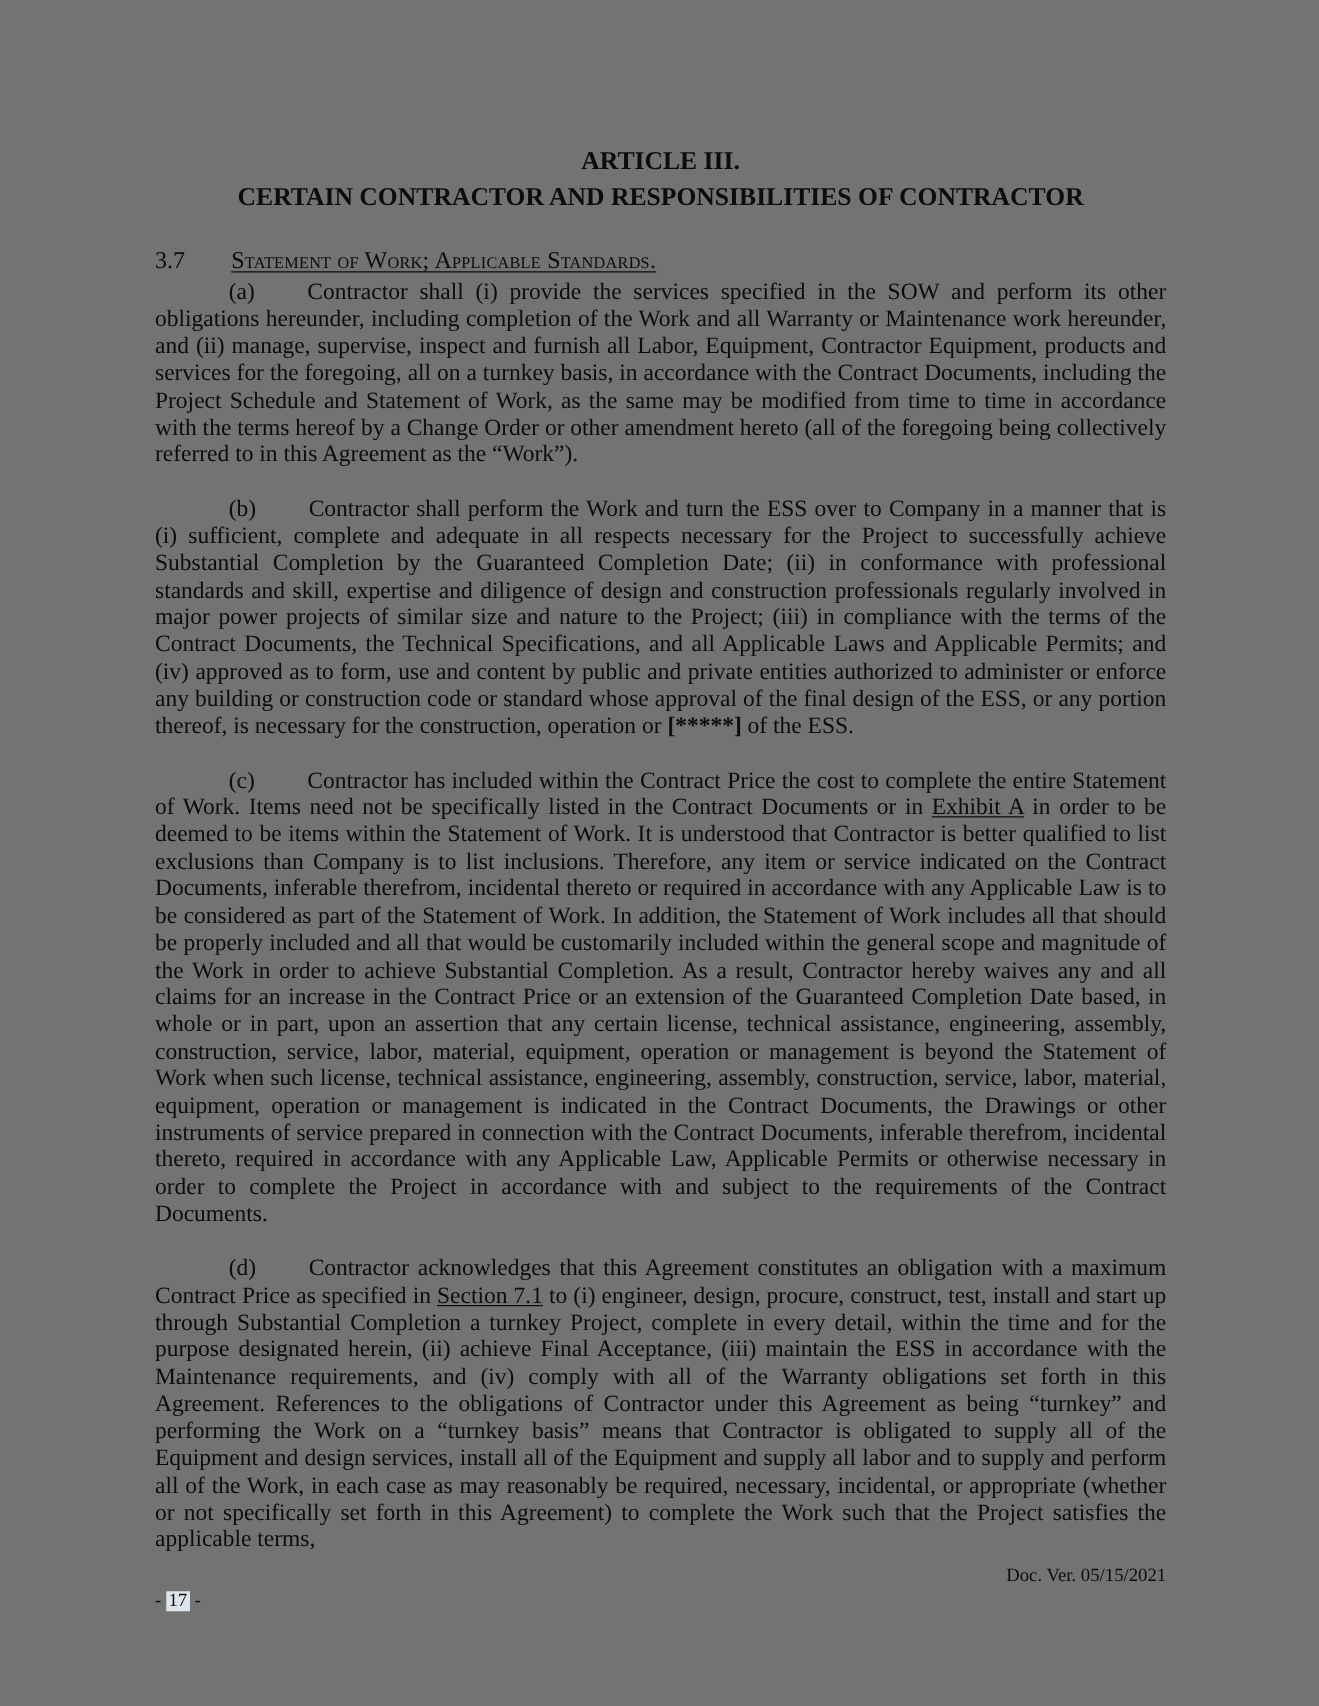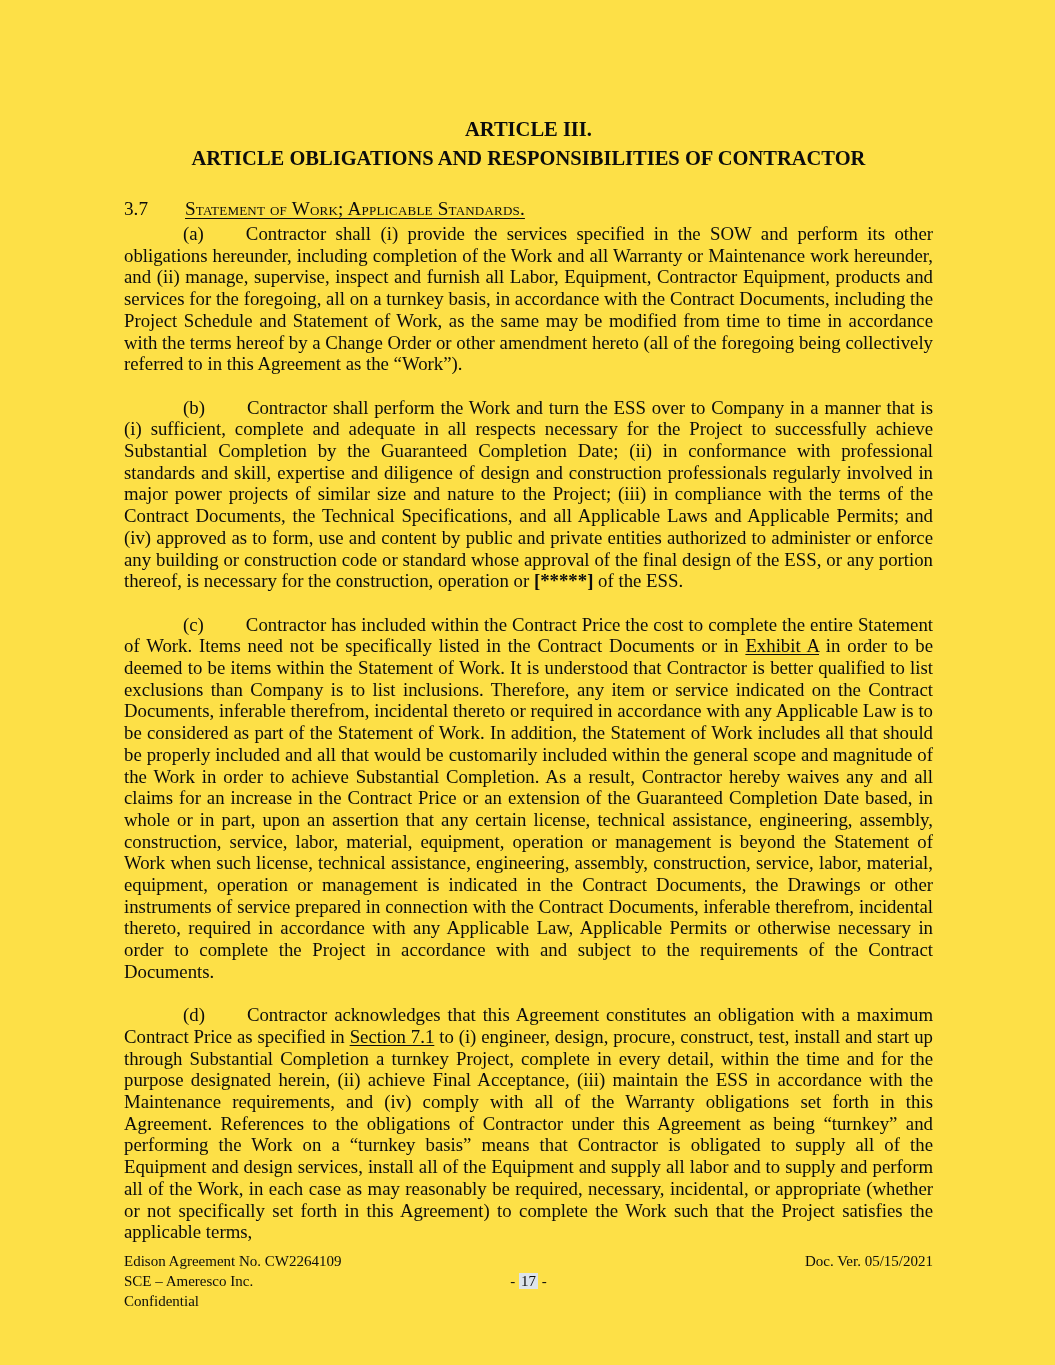--- a/index.html
+++ b/index.html
@@ -7,21 +7,21 @@
     padding: 0;
     background: #ffffff;
     width: 1055px;
     height: 1365px;
     overflow: hidden;
   }
   .page {
     position: relative;
     width: 1055px;
     height: 1365px;
-    background: #fde047;
+    background: #737373;
     color: #0c0c0c;
     font-family: "Liberation Serif", "DejaVu Serif", serif;
   }
   .content {
     position: absolute;
     left: 124px;
     right: 122px;
     top: 115px;
   }
   .article-title-block {
@@ -82,43 +82,38 @@
   }
 </style>
 </head>
 <body>
 
 <div class="page">
   <div class="content">
 
     <div class="article-title-block">
       <div>ARTICLE III.</div>
-      <div>ARTICLE OBLIGATIONS AND RESPONSIBILITIES OF CONTRACTOR</div>
+      <div>CERTAIN CONTRACTOR AND RESPONSIBILITIES OF CONTRACTOR</div>
     </div>
 
     <div class="section-row">
       <span class="section-number">3.7</span>
       <span class="section-heading">Statement of Work; Applicable Standards.</span>
     </div>
 
     <div class="paragraphs">
         <p class="body-para"><span>(a)</span><span class="tab-spacer"></span><span>Contractor shall (i) provide the services specified in the SOW and perform its other obligations hereunder, including completion of the Work and all Warranty or Maintenance work hereunder, and (ii) manage, supervise, inspect and furnish all Labor, Equipment, Contractor Equipment, products and services for the foregoing, all on a turnkey basis, in accordance with the Contract Documents, including the Project Schedule and Statement of Work, as the same may be modified from time to time in accordance with the terms hereof by a Change Order or other amendment hereto (all of the foregoing being collectively referred to in this Agreement as the “Work”).</span></p>
         <p class="body-para"><span>(b)</span><span class="tab-spacer"></span><span>Contractor shall perform the Work and turn the ESS over to Company in a manner that is (i) sufficient, complete and adequate in all respects necessary for the Project to successfully achieve Substantial Completion by the Guaranteed Completion Date; (ii) in conformance with professional standards and skill, expertise and diligence of design and construction professionals regularly involved in major power projects of similar size and nature to the Project; (iii) in compliance with the terms of the Contract Documents, the Technical Specifications, and all Applicable Laws and Applicable Permits; and (iv) approved as to form, use and content by public and private entities authorized to administer or enforce any building or construction code or standard whose approval of the final design of the ESS, or any portion thereof, is necessary for the construction, operation or </span><span class="seg-bold">[*****]</span><span> of the ESS.</span></p>
         <p class="body-para"><span>(c)</span><span class="tab-spacer"></span><span>Contractor has included within the Contract Price the cost to complete the entire Statement of Work.  Items need not be specifically listed in the Contract Documents or in </span><span class="seg-underline">Exhibit A</span><span> in order to be deemed to be items within the Statement of Work.  It is understood that Contractor is better qualified to list exclusions than Company is to list inclusions.  Therefore, any item or service indicated on the Contract Documents, inferable therefrom, incidental thereto or required in accordance with any Applicable Law is to be considered as part of the Statement of Work.  In addition, the Statement of Work includes all that should be properly included and all that would be customarily included within the general scope and magnitude of the Work in order to achieve Substantial Completion.  As a result, Contractor hereby waives any and all claims for an increase in the Contract Price or an extension of the Guaranteed Completion Date based, in whole or in part, upon an assertion that any certain license, technical assistance, engineering, assembly, construction, service, labor, material, equipment, operation or management is beyond the Statement of Work when such license, technical assistance, engineering, assembly, construction, service, labor, material, equipment, operation or management is indicated in the Contract Documents, the Drawings or other instruments of service prepared in connection with the Contract Documents, inferable therefrom, incidental thereto, required in accordance with any Applicable Law, Applicable Permits or otherwise necessary in order to complete the Project in accordance with and subject to the requirements of the Contract Documents.</span></p>
         <p class="body-para"><span>(d)</span><span class="tab-spacer"></span><span>Contractor acknowledges that this Agreement constitutes an obligation with a maximum Contract Price as specified in </span><span class="seg-underline">Section 7.1</span><span> to (i) engineer, design, procure, construct, test, install and start up through Substantial Completion a turnkey Project, complete in every detail, within the time and for the purpose designated herein, (ii) achieve Final Acceptance, (iii) maintain the ESS in accordance with the Maintenance requirements, and (iv) comply with all of the Warranty obligations set forth in this Agreement.  References to the obligations of Contractor under this Agreement as being “turnkey” and performing the Work on a “turnkey basis” means that Contractor is obligated to supply all of the Equipment and design services, install all of the Equipment and supply all labor and to supply and perform all of the Work, in each case as may reasonably be required, necessary, incidental, or appropriate (whether or not specifically set forth in this Agreement) to complete the Work such that the Project satisfies the applicable terms,</span></p>
       </div>
 
   </div>
 
   <div class="footer">
-    <div class="footer-left">
-      <div>Edison Agreement No. CW2264109</div>
-      <div>SCE – Ameresco Inc.</div>
-      <div>Confidential</div>
-    </div>
     <div class="footer-center">
       <span>- </span><span class="pagenum-value" style="background-color: rgb(221, 228, 235);">17</span><span> -</span>
     </div>
     <div class="footer-right">
       <div>Doc. Ver. 05/15/2021</div>
     </div>
   </div>
 </div>
 
 </body></html>

